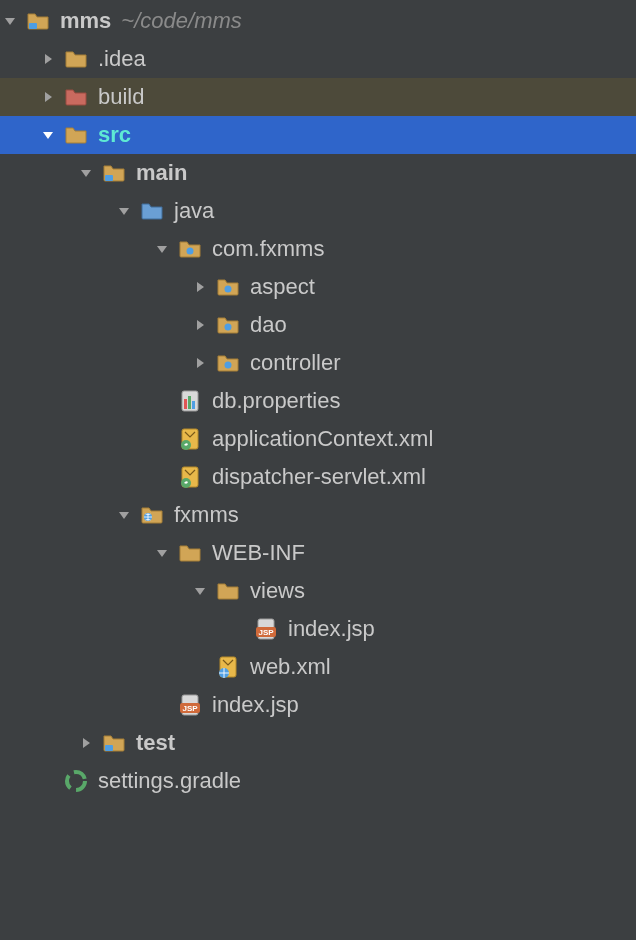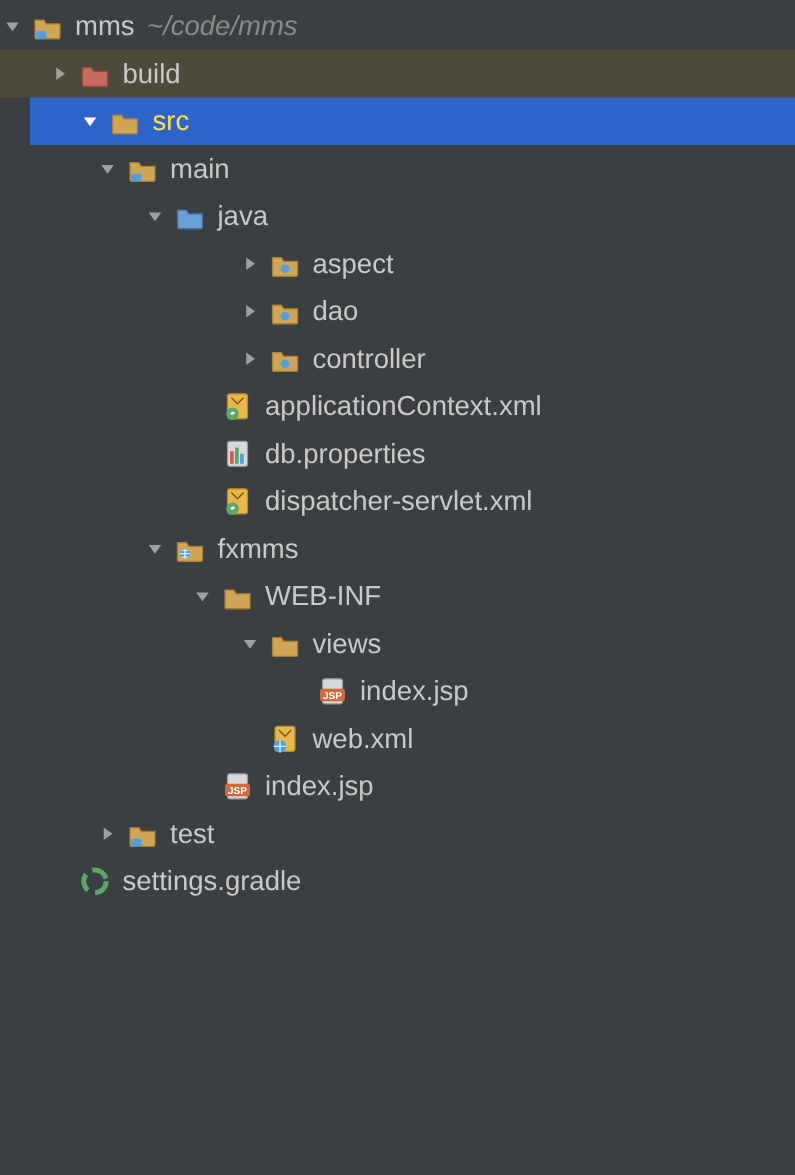--- a/index.html
+++ b/index.html
@@ -21,22 +21,21 @@
     align-items: center;
     height: 38px;
     white-space: nowrap;
     user-select: none;
   }
   .row.highlight-brown {
     background: #4d4a3a;
   }
   .row.selected {
     background: #2f65ca;
-    color: #fde047;
-    margin-left: 24px;
+    color: #5eead4;
   }
   .row .indent-unit {
     display: inline-block;
     width: 38px;
     height: 1px;
   }
   
   .arrow {
     width: 20px;
     height: 20px;
@@ -50,33 +49,33 @@
     display: block;
   }
   .arrow.none {
     visibility: hidden;
   }
   
   .icon {
     width: 24px;
     height: 24px;
     display: inline-flex;
-    align-items: flex-end;
+    align-items: flex-start;
     justify-content: center;
     margin-right: 10px;
     flex: 0 0 auto;
   }
   .icon svg {
     display: block;
   }
   .label {
     font-weight: 400;
   }
   .label.bold {
-    font-weight: 400;
+    font-weight: 700;
   }
   .hint {
     color: #8a8a8a;
     margin-left: 10px;
     font-weight: 400;
     font-style: italic;
   }
 </style>
 </head>
 <body>
@@ -90,20 +89,35 @@
       </span>
       <span class="icon">
         <svg width="24" height="22" viewBox="0 0 24 22">
     <path d="M2 5 h7 l2 3 h11 v11 a1 1 0 0 1 -1 1 H3 a1 1 0 0 1 -1 -1 Z" fill="#d1a556" stroke="#a57f36" stroke-width="1"></path>
     <rect x="3" y="14" width="8" height="6" rx="1" fill="#4f9ee3"></rect>
   </svg>
       </span>
       <span class="label bold">mms</span>
       <span class="hint">~/code/mms</span>
     </div>
+    <div class="row">
+      <span class="indent-unit"></span>
+      <span class="arrow ">
+        <svg width="14" height="14" viewBox="0 0 14 14">
+          <polygon points="4,2 11,7 4,12" fill="#a0a0a0"></polygon>
+        </svg>
+      </span>
+      <span class="icon">
+        <svg width="24" height="22" viewBox="0 0 24 22">
+    <path d="M2 5 h7 l2 3 h11 v11 a1 1 0 0 1 -1 1 H3 a1 1 0 0 1 -1 -1 Z" fill="#d1a556" stroke="#a57f36" stroke-width="1"></path>
+
+  </svg>
+      </span>
+      <span class="label">.idea</span>
+    </div>
     <div class="row highlight-brown">
       <span class="indent-unit"></span>
       <span class="arrow ">
         <svg width="14" height="14" viewBox="0 0 14 14">
           <polygon points="4,2 11,7 4,12" fill="#a0a0a0"></polygon>
         </svg>
       </span>
       <span class="icon">
         <svg width="24" height="22" viewBox="0 0 24 22">
     <path d="M2 5 h7 l2 3 h11 v11 a1 1 0 0 1 -1 1 H3 a1 1 0 0 1 -1 -1 Z" fill="#c96a5f" stroke="#9a4a40" stroke-width="1"></path>
@@ -158,32 +172,50 @@
 
   </svg>
       </span>
       <span class="label">java</span>
     </div>
     <div class="row">
       <span class="indent-unit"></span>
       <span class="indent-unit"></span>
       <span class="indent-unit"></span>
       <span class="indent-unit"></span>
-      <span class="indent-unit"></span>
-      <span class="arrow ">
-        <svg width="14" height="14" viewBox="0 0 14 14">
-          <polygon points="4,2 11,7 4,12" fill="#a0a0a0"></polygon>
+      <span class="arrow ">
+        <svg width="14" height="14" viewBox="0 0 14 14">
+          <polygon points="2,4 12,4 7,11" fill="#a0a0a0"></polygon>
         </svg>
       </span>
       <span class="icon">
         <svg width="24" height="22" viewBox="0 0 24 22">
     <path d="M2 5 h7 l2 3 h11 v11 a1 1 0 0 1 -1 1 H3 a1 1 0 0 1 -1 -1 Z" fill="#d1a556" stroke="#a57f36" stroke-width="1"></path>
     <circle cx="12" cy="14" r="3.5" fill="#4f9ee3"></circle>
   </svg>
       </span>
+      <span class="label">com.fxmms</span>
+    </div>
+    <div class="row">
+      <span class="indent-unit"></span>
+      <span class="indent-unit"></span>
+      <span class="indent-unit"></span>
+      <span class="indent-unit"></span>
+      <span class="indent-unit"></span>
+      <span class="arrow ">
+        <svg width="14" height="14" viewBox="0 0 14 14">
+          <polygon points="4,2 11,7 4,12" fill="#a0a0a0"></polygon>
+        </svg>
+      </span>
+      <span class="icon">
+        <svg width="24" height="22" viewBox="0 0 24 22">
+    <path d="M2 5 h7 l2 3 h11 v11 a1 1 0 0 1 -1 1 H3 a1 1 0 0 1 -1 -1 Z" fill="#d1a556" stroke="#a57f36" stroke-width="1"></path>
+    <circle cx="12" cy="14" r="3.5" fill="#4f9ee3"></circle>
+  </svg>
+      </span>
       <span class="label">aspect</span>
     </div>
     <div class="row">
       <span class="indent-unit"></span>
       <span class="indent-unit"></span>
       <span class="indent-unit"></span>
       <span class="indent-unit"></span>
       <span class="indent-unit"></span>
       <span class="arrow ">
         <svg width="14" height="14" viewBox="0 0 14 14">
@@ -209,20 +241,36 @@
           <polygon points="4,2 11,7 4,12" fill="#a0a0a0"></polygon>
         </svg>
       </span>
       <span class="icon">
         <svg width="24" height="22" viewBox="0 0 24 22">
     <path d="M2 5 h7 l2 3 h11 v11 a1 1 0 0 1 -1 1 H3 a1 1 0 0 1 -1 -1 Z" fill="#d1a556" stroke="#a57f36" stroke-width="1"></path>
     <circle cx="12" cy="14" r="3.5" fill="#4f9ee3"></circle>
   </svg>
       </span>
       <span class="label">controller</span>
+    </div>
+    <div class="row">
+      <span class="indent-unit"></span>
+      <span class="indent-unit"></span>
+      <span class="indent-unit"></span>
+      <span class="indent-unit"></span>
+      <span class="arrow none"></span>
+      <span class="icon">
+        <svg width="22" height="24" viewBox="0 0 22 24">
+        <rect x="3" y="2" width="16" height="20" rx="2" fill="#d8d8d8" stroke="#9a9a9a"></rect>
+        <rect x="5" y="10" width="3" height="10" fill="#e05555"></rect>
+        <rect x="9" y="7" width="3" height="13" fill="#59a869"></rect>
+        <rect x="13" y="12" width="3" height="8" fill="#4f9ee3"></rect>
+      </svg>
+      </span>
+      <span class="label">db.properties</span>
     </div>
     <div class="row">
       <span class="indent-unit"></span>
       <span class="indent-unit"></span>
       <span class="indent-unit"></span>
       <span class="indent-unit"></span>
       <span class="arrow none"></span>
       <span class="icon">
         <svg width="22" height="24" viewBox="0 0 22 24">
         <rect x="3" y="2" width="16" height="20" rx="2" fill="#e8b84a" stroke="#b48a2a"></rect>
@@ -234,36 +282,20 @@
       <span class="label">applicationContext.xml</span>
     </div>
     <div class="row">
       <span class="indent-unit"></span>
       <span class="indent-unit"></span>
       <span class="indent-unit"></span>
       <span class="indent-unit"></span>
       <span class="arrow none"></span>
       <span class="icon">
         <svg width="22" height="24" viewBox="0 0 22 24">
-        <rect x="3" y="2" width="16" height="20" rx="2" fill="#d8d8d8" stroke="#9a9a9a"></rect>
-        <rect x="5" y="10" width="3" height="10" fill="#e05555"></rect>
-        <rect x="9" y="7" width="3" height="13" fill="#59a869"></rect>
-        <rect x="13" y="12" width="3" height="8" fill="#4f9ee3"></rect>
-      </svg>
-      </span>
-      <span class="label">db.properties</span>
-    </div>
-    <div class="row">
-      <span class="indent-unit"></span>
-      <span class="indent-unit"></span>
-      <span class="indent-unit"></span>
-      <span class="indent-unit"></span>
-      <span class="arrow none"></span>
-      <span class="icon">
-        <svg width="22" height="24" viewBox="0 0 22 24">
         <rect x="3" y="2" width="16" height="20" rx="2" fill="#e8b84a" stroke="#b48a2a"></rect>
         <path d="M6 5 l5 5 l5 -5" stroke="#7a5a1a" stroke-width="1.2" fill="none"></path>
         <circle cx="7" cy="18" r="5" fill="#59a869"></circle>
         <path d="M5 18 q2 -3 4 -1 q-1 3 -4 1" fill="#fff"></path>
       </svg>
       </span>
       <span class="label">dispatcher-servlet.xml</span>
     </div>
     <div class="row">
       <span class="indent-unit"></span>

